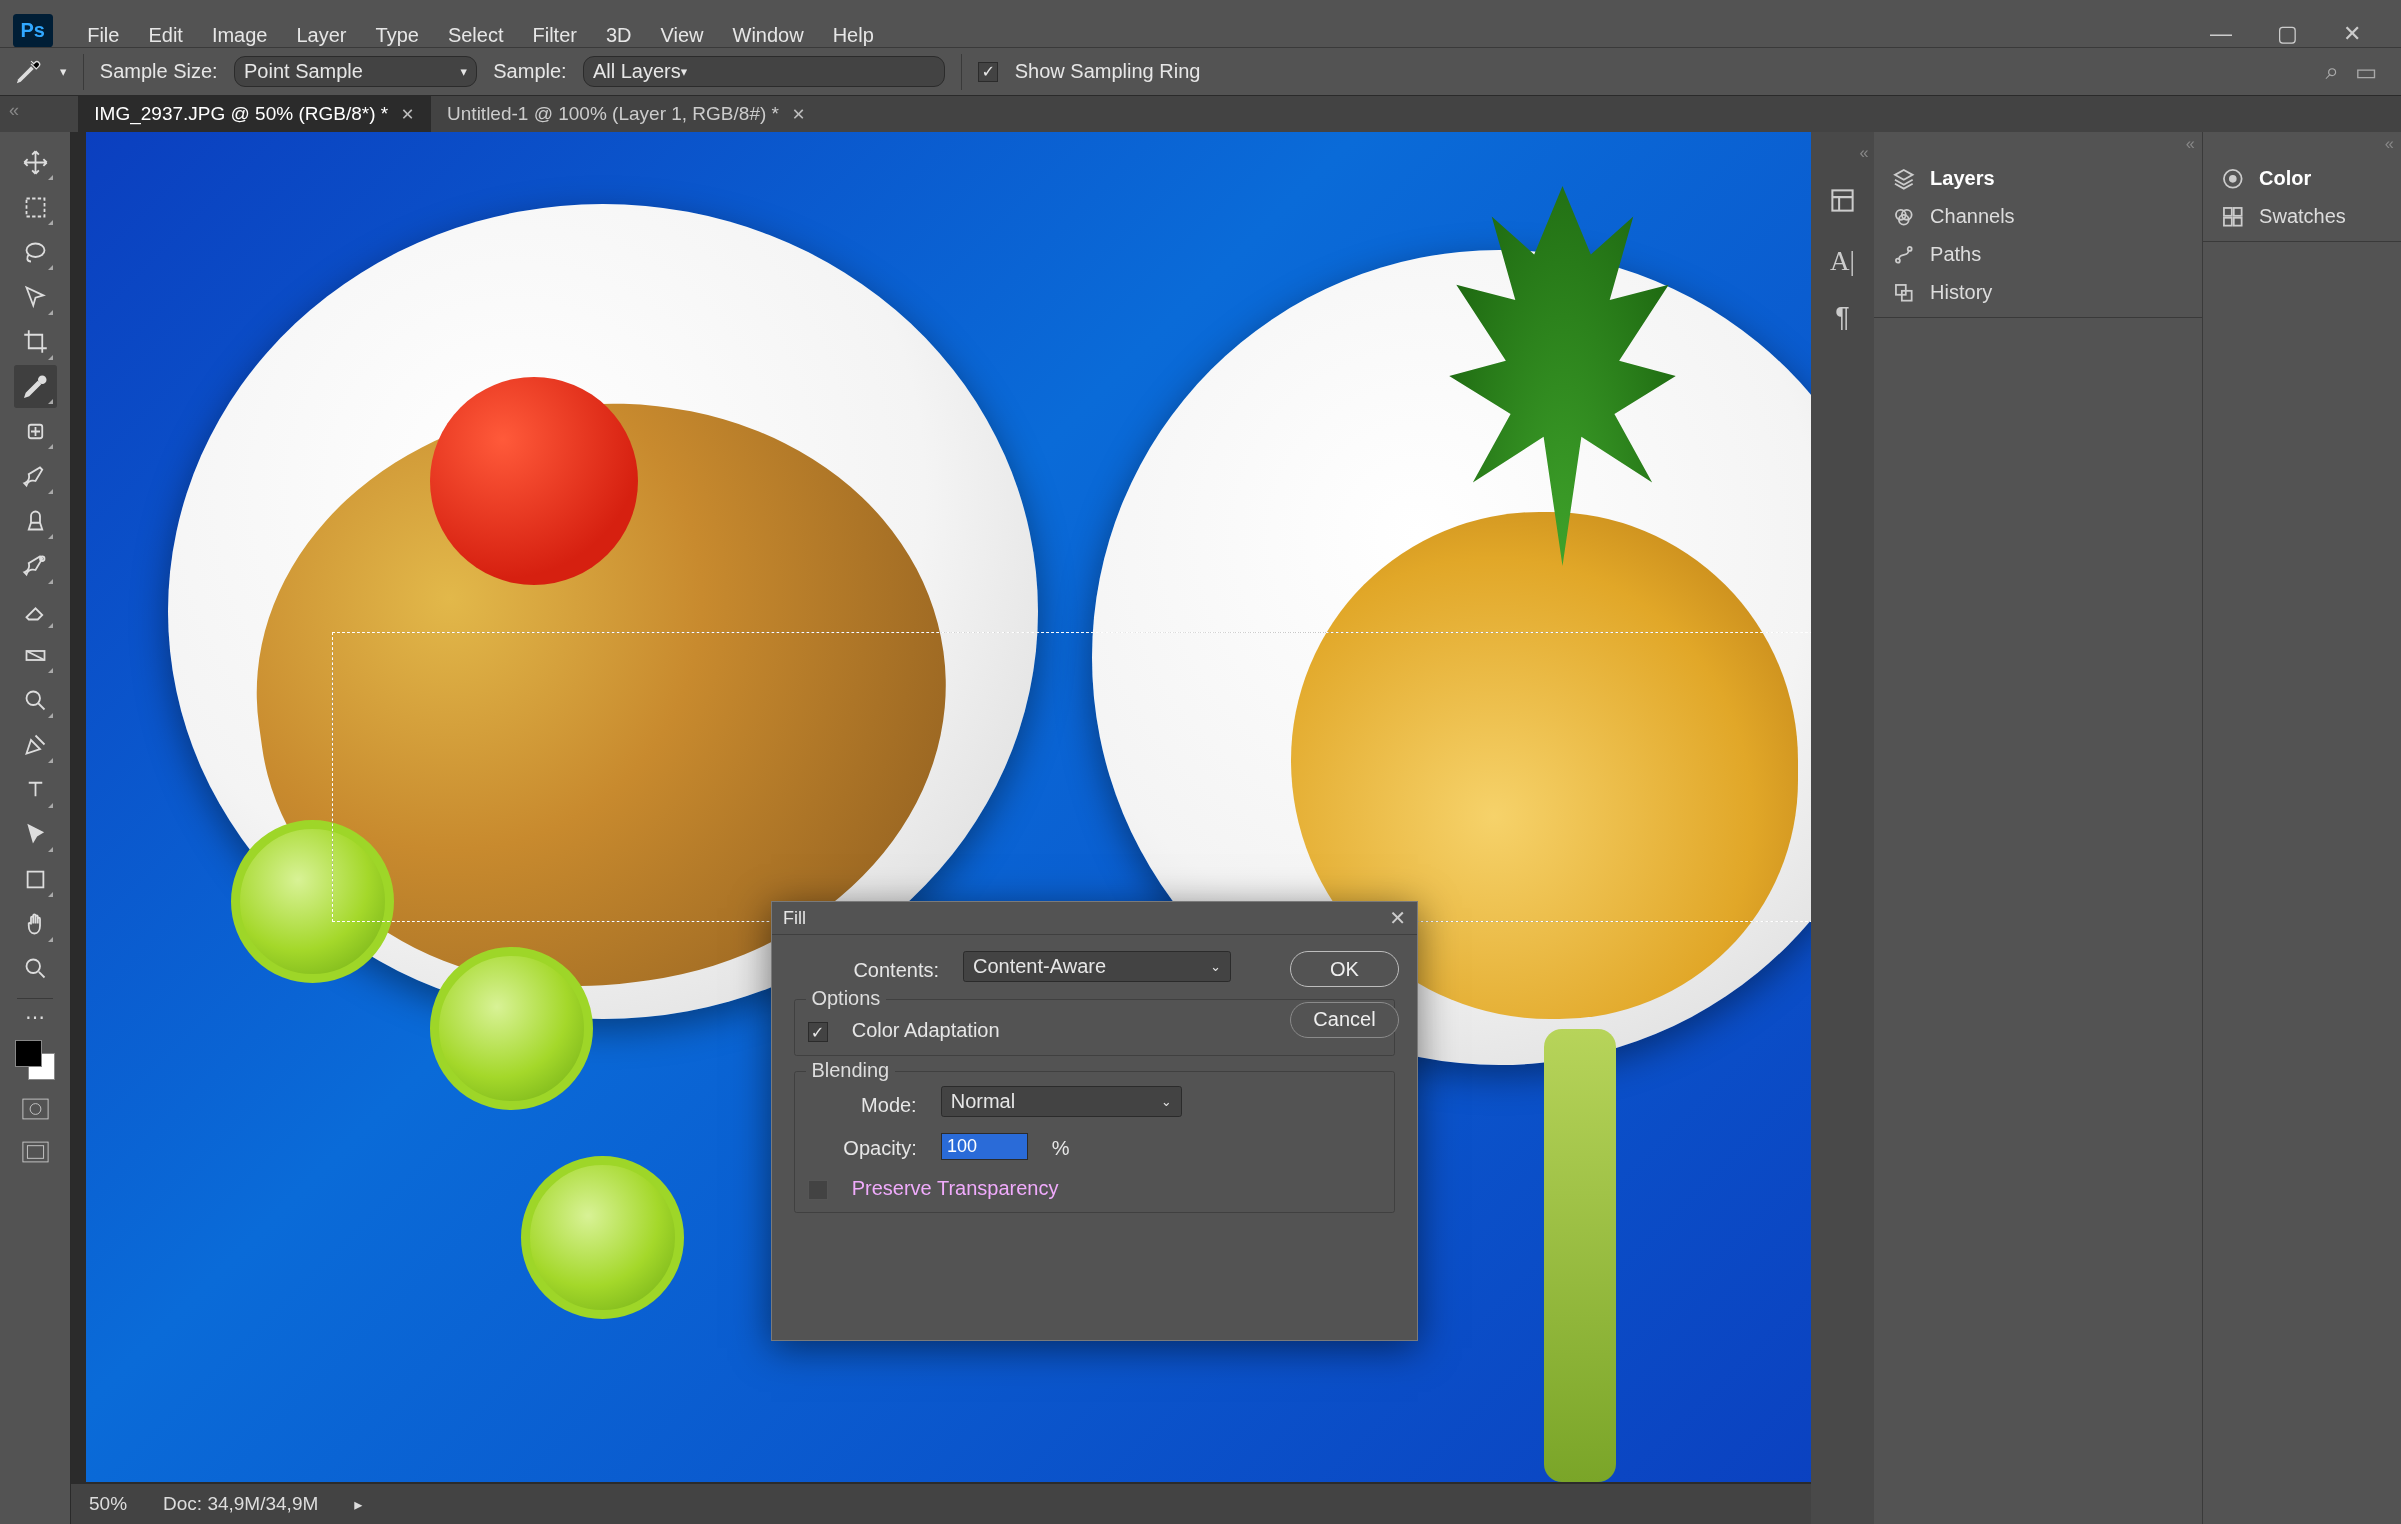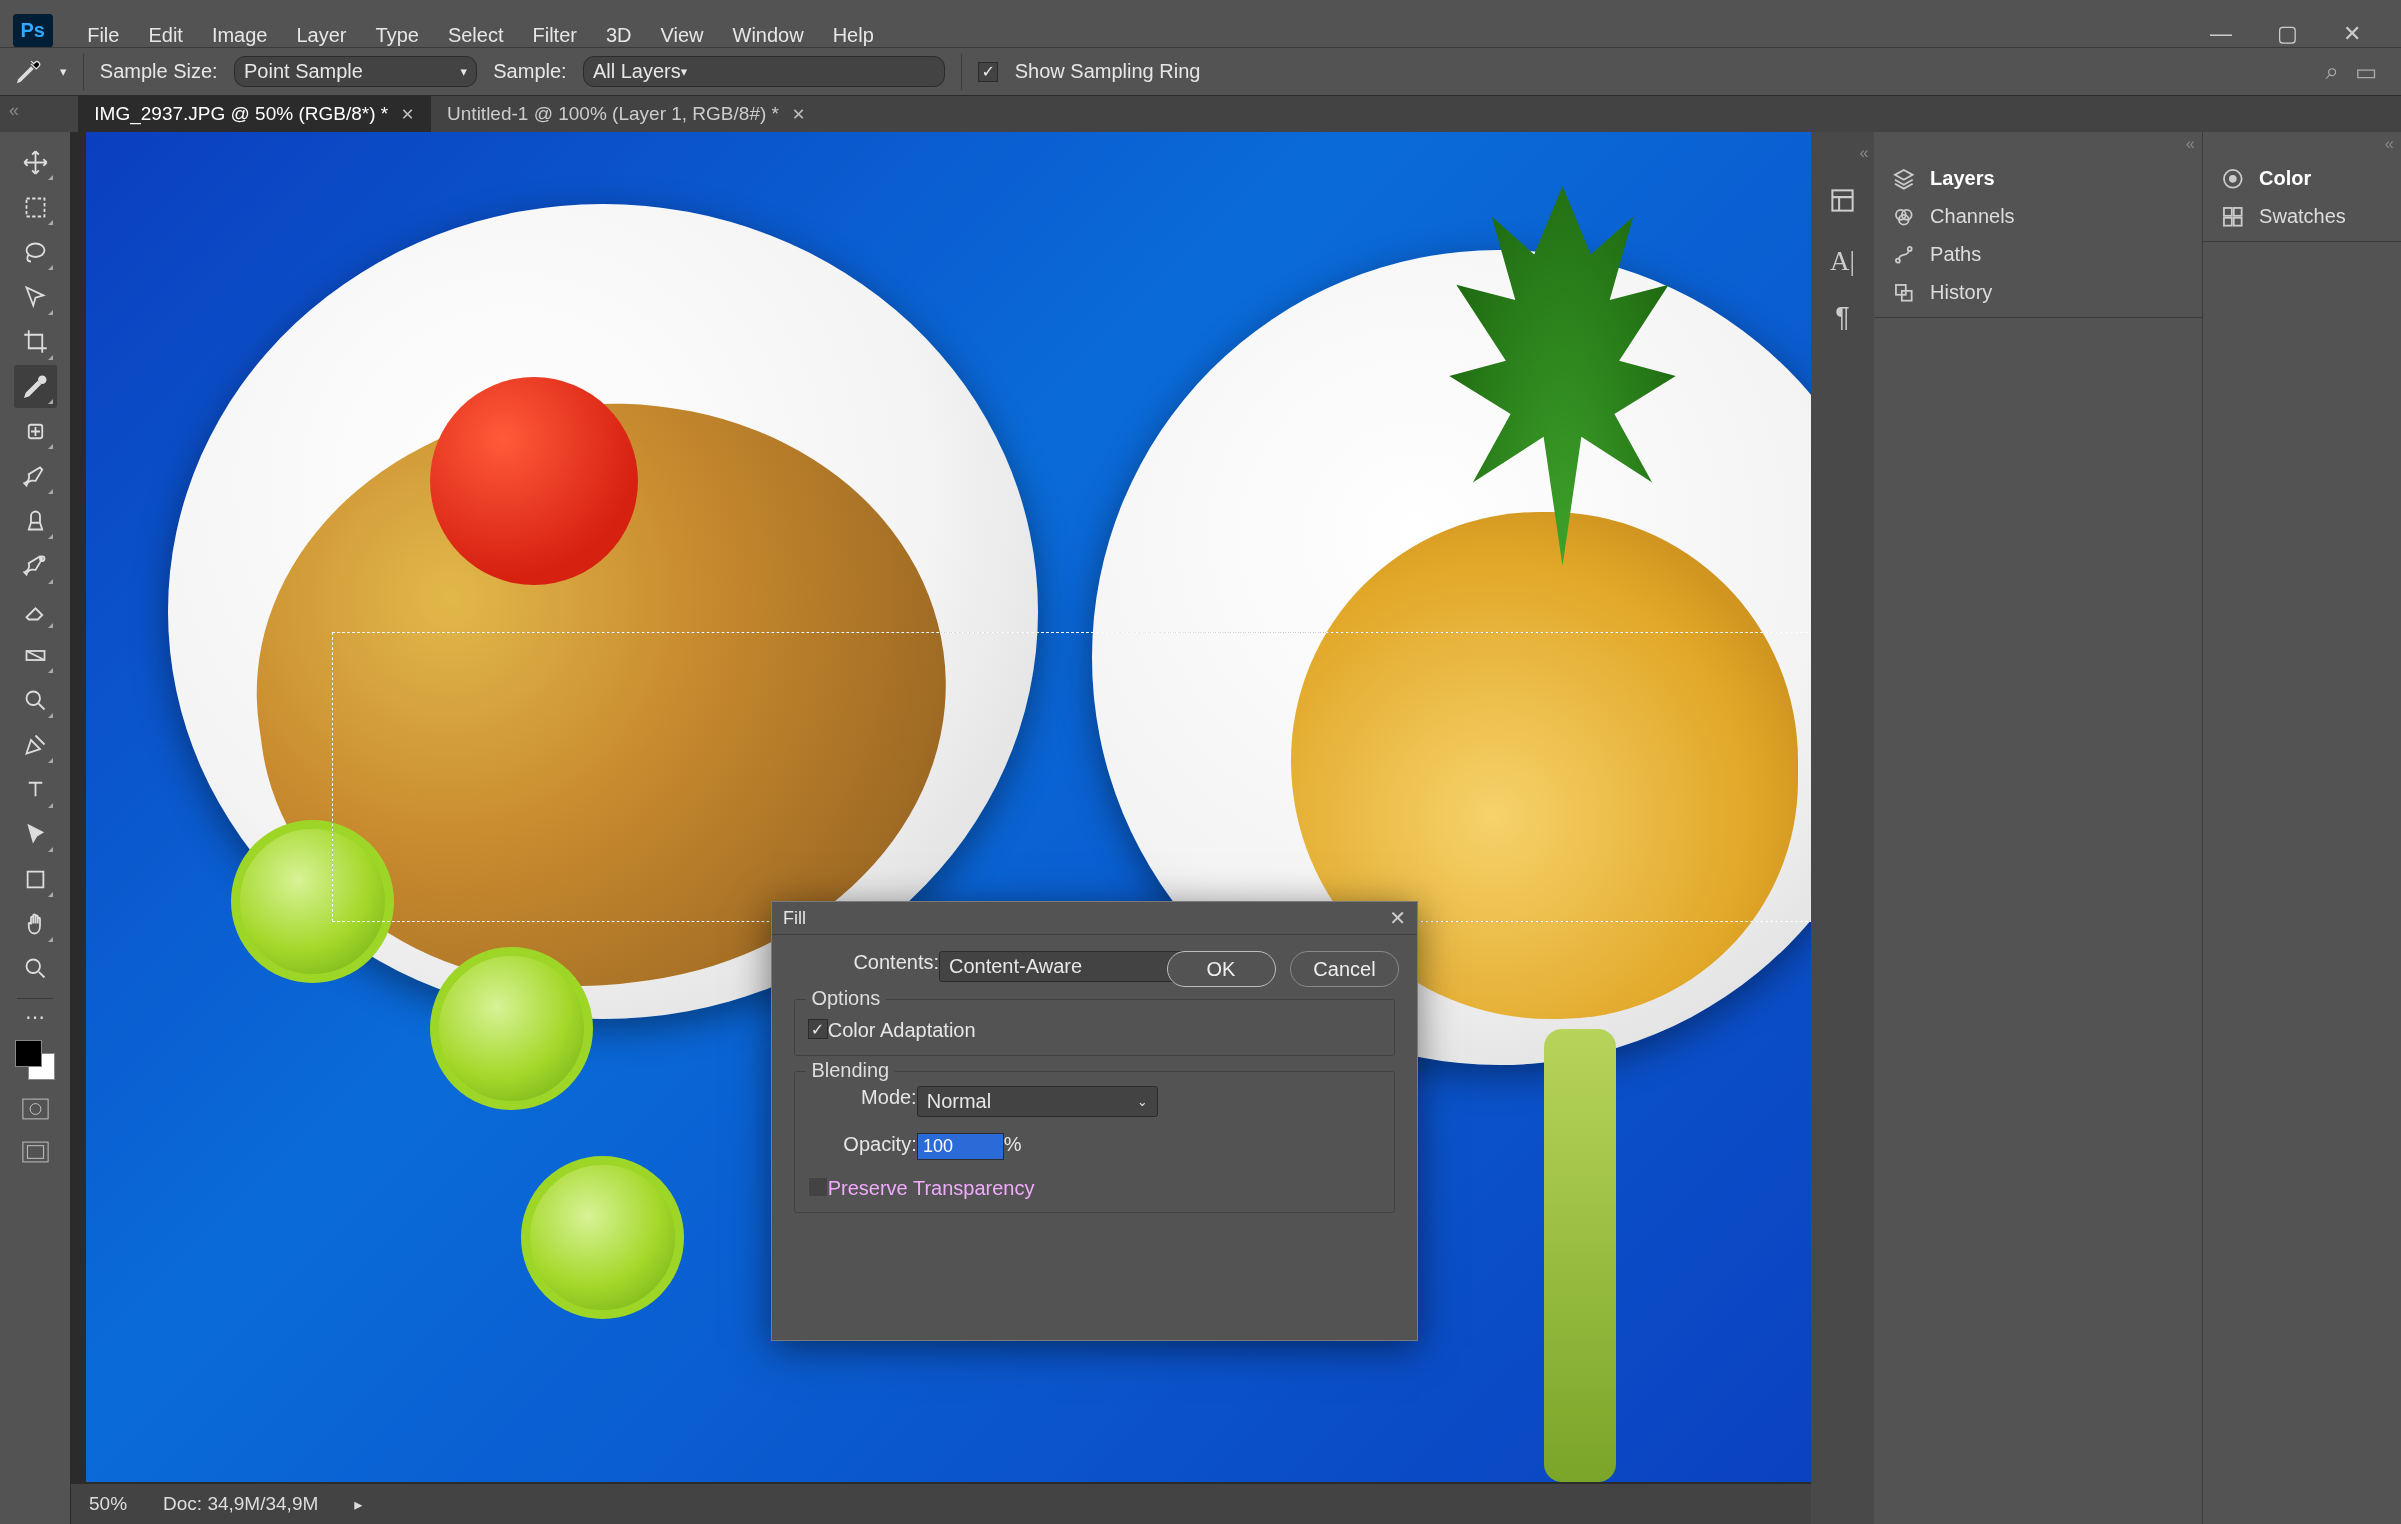--- a/index.html
+++ b/index.html
@@ -79,29 +79,29 @@
 .panel-item svg{width:23.6px;height:23.6px;stroke:#ccc;fill:none;stroke-width:1.8}
 
 .right-dock2{width:199px;background:#535353;border-left:0.9px solid #3a3a3a}
 .right-dock2 .collapse2{text-align:right;padding:1.8px 7.2px;color:#888;font-size:16.3px}
 
 
 .dialog{position:absolute;left:771px;top:901px;width:647px;height:440px;background:#535353;border:0.9px solid #7a7a7a;box-shadow:0 7.2px 36px rgba(0,0,0,.5);font-size:20px}
 .dlg-title{height:33px;background:#535353;border-bottom:0.9px solid #3f3f3f;display:flex;align-items:center;padding:0 11px;font-size:18px}
 .dlg-close{margin-left:auto;font-size:20px;color:#ccc}
 .dlg-body{position:relative;padding:16.3px 22px;height:calc(100% - 33px)}
-.dlg-row{display:flex;align-items:flex-start;gap:0;margin-bottom:16.3px}
+.dlg-row{display:flex;align-items:flex-end;gap:24px;margin-bottom:16.3px}
 .dlg-row label{width:145px;text-align:right}
 .dlg-select{background:#434343;border:0.9px solid #2b2b2b;height:31px;width:268px;display:flex;align-items:center;justify-content:space-between;padding:0 9px;border-radius:2.7px}
 .dlg-select.small{width:241px}
 .fieldset{border:0.9px solid #404040;border-radius:2.7px;padding:14.5px 12.7px 12.7px 12.7px;margin-bottom:14.5px;position:relative}
 .fieldset .legend{position:absolute;top:-12.7px;left:11px;background:#535353;padding:0 5.4px;font-size:20px;color:#ddd}
 .dlg-input{background:#fff;color:#000;width:87px;height:27px;border:0.9px solid #2b2b2b;padding:0 5.4px;font-size:18px}
 .dlg-input.sel{background:#2a6bd8;color:#fff}
-.dlg-btns{position:absolute;right:18px;top:16.3px;display:flex;flex-direction:row;gap:14.5px}
+.dlg-btns{position:absolute;right:18px;top:16.3px;display:flex;flex-direction:column;gap:14.5px}
 .dlg-btn{width:109px;height:36px;border:0.9px solid #8a8a8a;border-radius:18px;background:#535353;display:flex;align-items:center;justify-content:center;color:#eee}
 .dlg-btn.primary{border:1.8px solid #bdbdbd}
 .disabled{color:#f0abfc}
 .chev{font-size:12.7px}
 </style>
 </head>
 <body>
 
 <div class="menubar">
   <div class="ps-logo">Ps</div>

